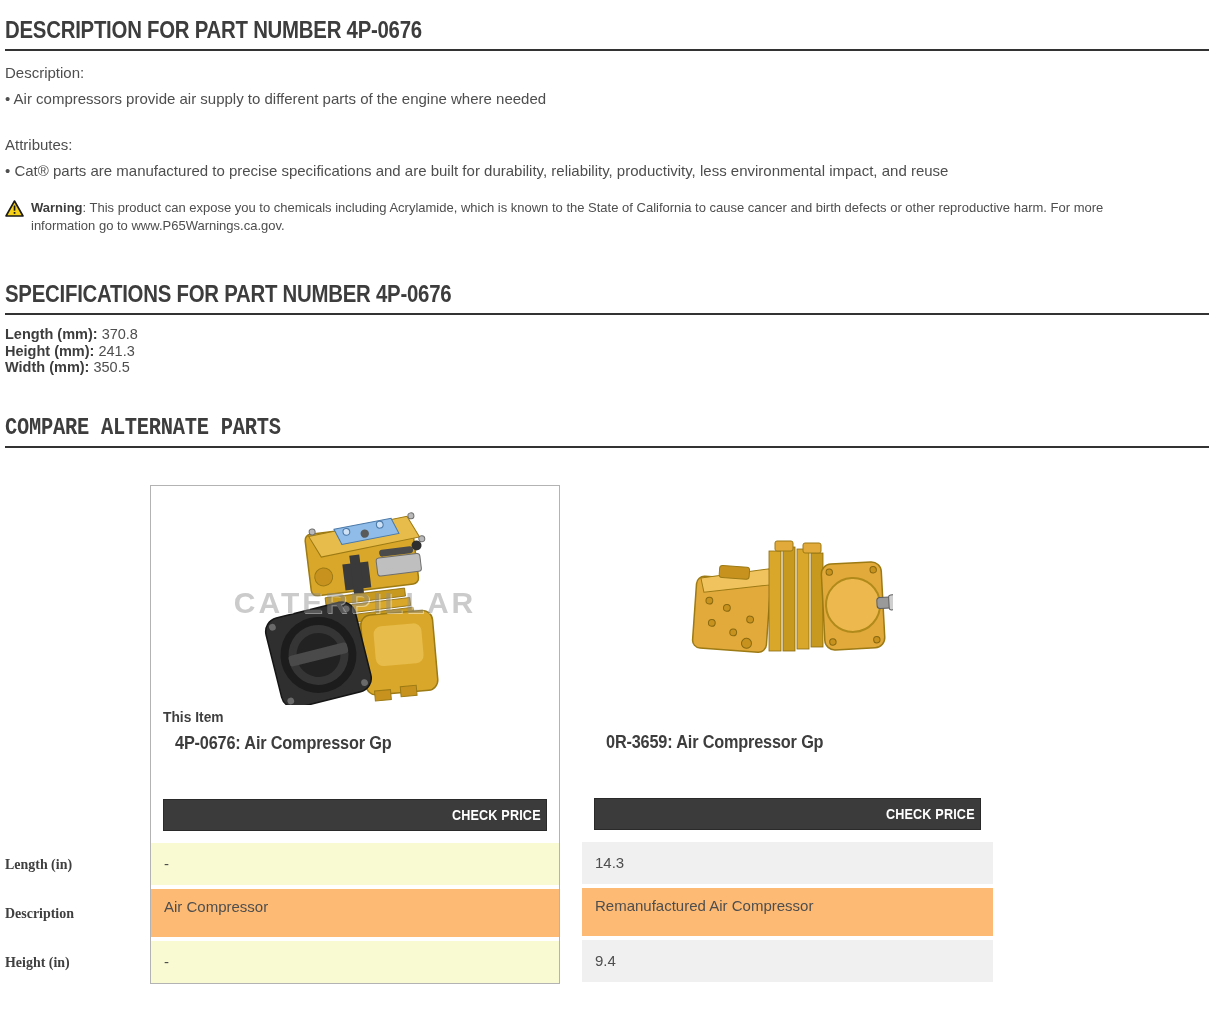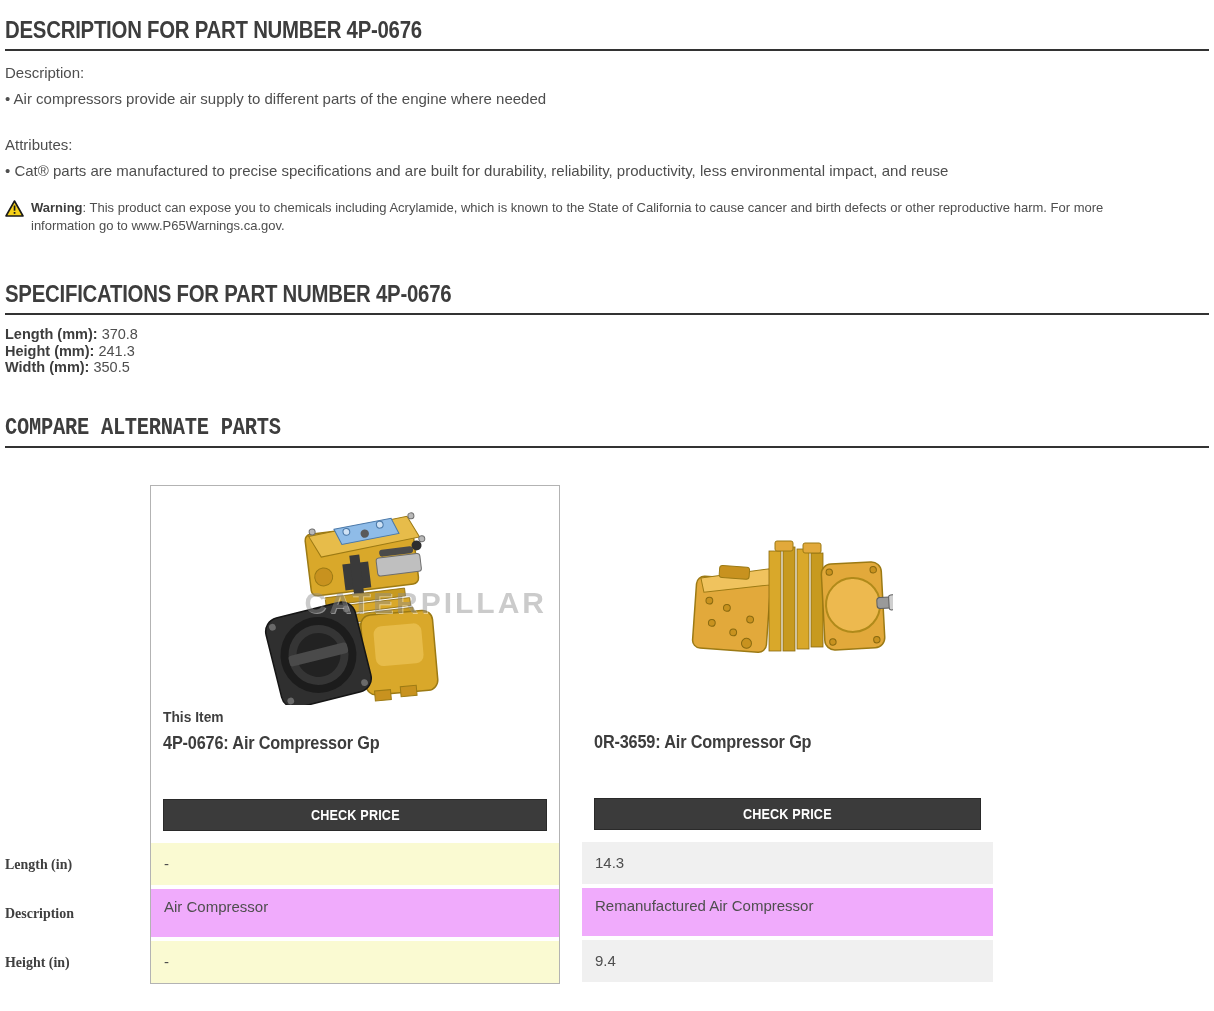--- a/index.html
+++ b/index.html
@@ -41,41 +41,41 @@
 
   
   .compare { display:flex; align-items:flex-start; margin-top:37px; }
   .col-labels { flex:none; width:145px; }
   .card { flex:none; width:410px; border:1px solid #b3b3b3; background:#fff; }
   .col-right { flex:none; width:411px; margin-left:22px; }
 
   .img-box { height:210px; margin:12px 12px 0; position:relative;
              display:flex; align-items:center; justify-content:center; }
   .watermark {
-    position:absolute; left:0; right:0; top:88px; text-align:right;
+    position:absolute; left:0; right:0; top:88px; text-align:center;
     font-size:30px; font-weight:bold; letter-spacing:3px; color:#8d8d8d; opacity:0.45;
     text-shadow:1px 1px 0 #fff; pointer-events:none;
   }
   .badge-row { height:24px; margin:0 12px; }
   .badge-row .cond { display:inline-block; font-size:15px; font-weight:bold; color:#3f3f3f;
                      transform:scaleX(0.92); transform-origin:0 60%; }
-  .title-row { height:26px; margin:0 12px; white-space:nowrap; overflow:hidden; }
+  .title-row { height:26px; margin:0 24px; white-space:nowrap; overflow:hidden; }
   .title-row .cond { display:inline-block; font-size:18.5px; font-weight:bold; color:#3d3d3d;
                      letter-spacing:-0.2px; transform:scaleX(0.88); transform-origin:0 60%; }
   .check-btn {
     display:block; height:32px; margin:41px 12px 0; width:calc(100% - 24px);
     background:#3b3b3b; border:1px solid #2a2a2a; color:#fff; cursor:pointer;
-    text-align:center; line-height:30px; padding:0;
+    text-align:right; line-height:30px; padding:0;
   }
   .check-btn .cond { display:inline-block; font-size:14px; font-weight:bold; letter-spacing:0.2px;
                      transform:scaleX(0.9); transform-origin:50% 60%; }
   .rows { margin-top:12px; }
   .cell { height:42px; display:flex; align-items:center; padding:0 13px;
           font-size:15px; color:#4e4e4e; }
-  .cell.desc { height:48px; align-items:flex-start; padding-top:9px; background:#f0abfc; }
+  .cell.desc { height:48px; align-items:flex-start; padding-top:9px; background:#fdba74; }
   .card .cell.hl { background:#FAFAD2; }
   .col-right .cell.hl { background:#F0F0F0; }
   .rowgap { height:4px; }
 
   .labels-spacer { height:358px; }
   .label-cell { height:42px; display:flex; align-items:center;font-family:Liberation Serif, serif; }
   .label-cell.desc { height:48px; }
   .label-cell .cond { display:inline-block; font-size:15.5px; font-weight:bold; color:#3f3f3f;
                       transform:scaleX(0.9); transform-origin:0 60%; white-space:nowrap; }
 </style>

